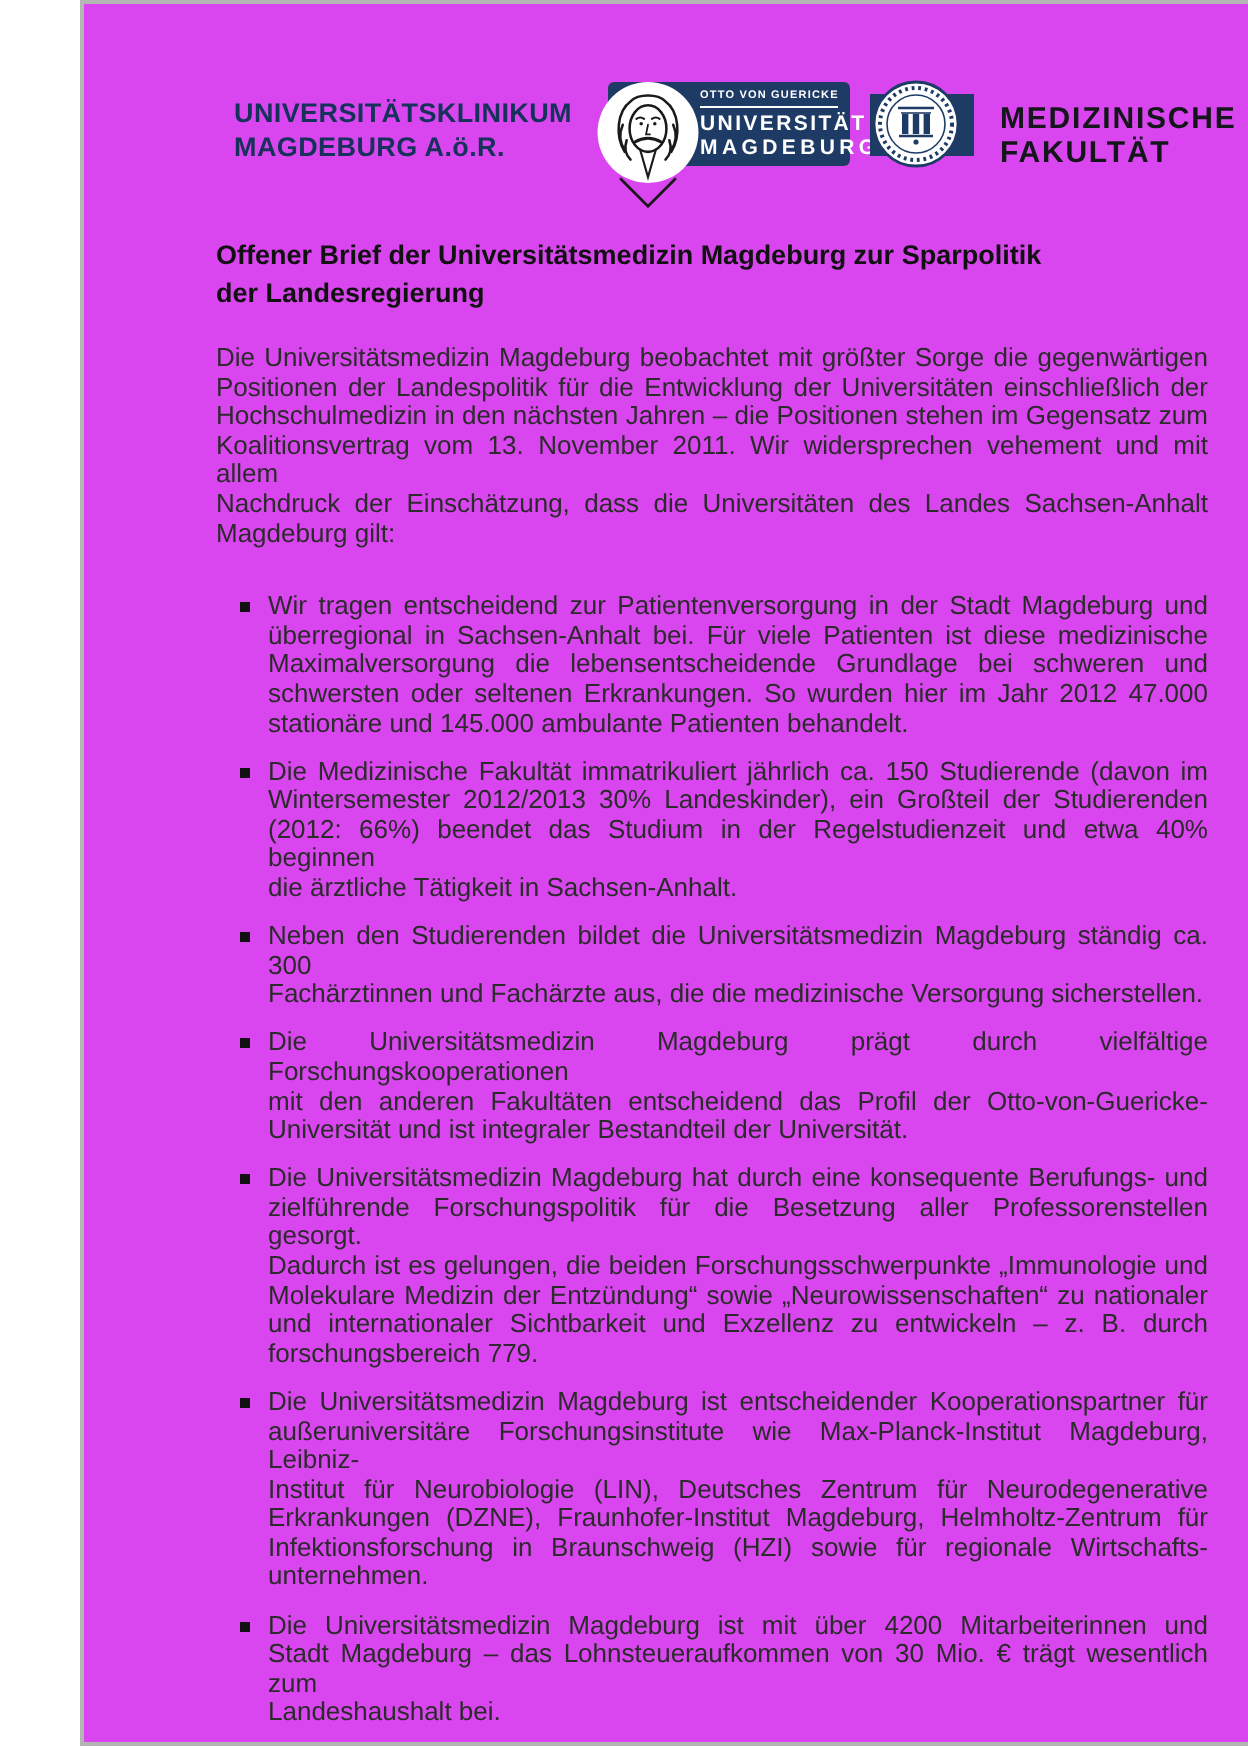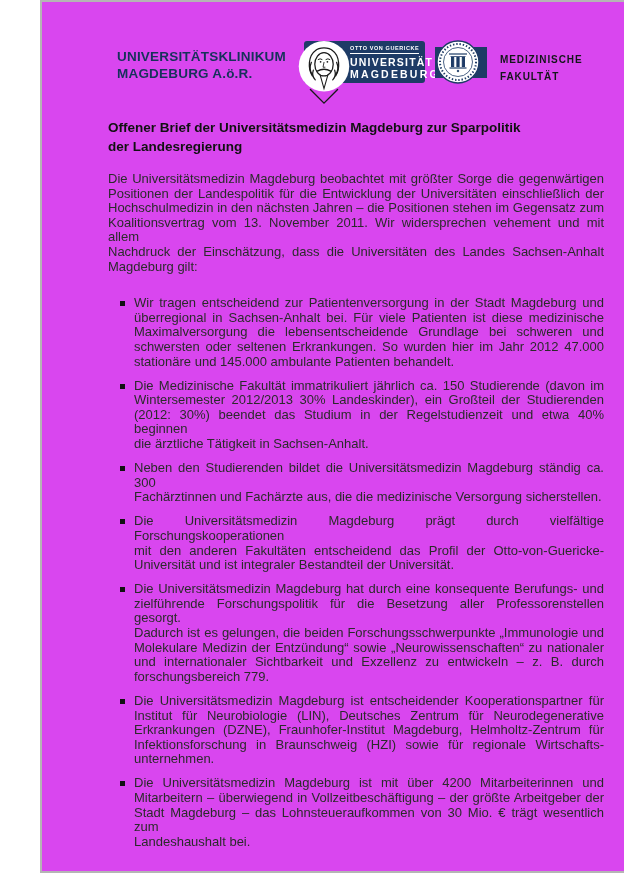--- a/index.html
+++ b/index.html
@@ -27,21 +27,21 @@
     font-size:5.5px;font-weight:bold;letter-spacing:.6px;white-space:nowrap;
     border-bottom:.5px solid #fff;padding-bottom:2px;margin-bottom:2px;
   }
   .ovgu-name1{font-size:10.5px;font-weight:bold;letter-spacing:1.2px;line-height:12px;white-space:nowrap;text-align:center;}
   .ovgu-name2{font-size:10.5px;font-weight:bold;letter-spacing:2.2px;line-height:12px;white-space:nowrap;}
   .portrait{position:absolute;left:256px;top:39px;width:52px;height:66px;}
   .seal-bar{position:absolute;left:393px;top:45px;width:52px;height:31px;background:#1e3b66;}
   .seal{position:absolute;left:394px;top:38px;width:44px;height:44px;}
   .faculty-wordmark{
     position:absolute;left:458px;top:49px;
-    font-size:10px;font-weight:bold;line-height:17px;
+    font-size:15px;font-weight:bold;line-height:17px;
     letter-spacing:.9px;color:#14161b;white-space:nowrap;
   }
   
   .content{position:absolute;left:66px;top:116px;width:496px;color:#2b2b2b;}
   .doc-title{
     font-size:13.5px;font-weight:bold;line-height:19px;color:#111;
     margin:0 0 16px 0;
   }
   .doc-title .tline{text-align:left;text-align-last:left;}
   .body-text{font-size:13px;line-height:14.6px;}
@@ -133,21 +133,21 @@
             <div class="tline">Maximalversorgung die lebensentscheidende Grundlage bei schweren und</div>
             <div class="tline">schwersten oder seltenen Erkrankungen. So wurden hier im Jahr 2012 47.000</div>
             <div class="tline tlast">stationäre und 145.000 ambulante Patienten behandelt.</div>
           </div>
       </li>
       <li>
         <span class="marker"></span>
         <div class="btext">
             <div class="tline">Die Medizinische Fakultät immatrikuliert jährlich ca. 150 Studierende (davon im</div>
             <div class="tline">Wintersemester 2012/2013 30% Landeskinder), ein Großteil der Studierenden</div>
-            <div class="tline">(2012: 30%) beendet das Studium in der Regelstudienzeit und etwa 40% beginnen</div>
+            <div class="tline">(2012: 66%) beendet das Studium in der Regelstudienzeit und etwa 40% beginnen</div>
             <div class="tline tlast">die ärztliche Tätigkeit in Sachsen-Anhalt.</div>
           </div>
       </li>
       <li>
         <span class="marker"></span>
         <div class="btext">
             <div class="tline">Neben den Studierenden bildet die Universitätsmedizin Magdeburg ständig ca. 300</div>
             <div class="tline tlast">Fachärztinnen und Fachärzte aus, die die medizinische Versorgung sicherstellen.</div>
           </div>
       </li>
@@ -167,30 +167,30 @@
             <div class="tline">Dadurch ist es gelungen, die beiden Forschungsschwerpunkte „Immunologie und</div>
             <div class="tline">Molekulare Medizin der Entzündung“ sowie „Neurowissenschaften“ zu nationaler</div>
             <div class="tline">und internationaler Sichtbarkeit und Exzellenz zu entwickeln – z. B. durch</div>
             <div class="tline tlast">forschungsbereich 779.</div>
           </div>
       </li>
       <li>
         <span class="marker"></span>
         <div class="btext">
             <div class="tline">Die Universitätsmedizin Magdeburg ist entscheidender Kooperationspartner für</div>
+            <div class="tline">außeruniversitäre Forschungsinstitute wie Max-Planck-Institut Magdeburg, Leibniz-</div>
             <div class="tline">Institut für Neurobiologie (LIN), Deutsches Zentrum für Neurodegenerative</div>
             <div class="tline">Erkrankungen (DZNE), Fraunhofer-Institut Magdeburg, Helmholtz-Zentrum für</div>
             <div class="tline">Infektionsforschung in Braunschweig (HZI) sowie für regionale Wirtschafts-</div>
             <div class="tline tlast">unternehmen.</div>
           </div>
       </li>
       <li>
         <span class="marker"></span>
         <div class="btext">
             <div class="tline">Die Universitätsmedizin Magdeburg ist mit über 4200 Mitarbeiterinnen und</div>
-            <div class="tline">Mitarbeitern – überwiegend in Vollzeitbeschäftigung – der größte Arbeitgeber der</div>
             <div class="tline">Stadt Magdeburg – das Lohnsteueraufkommen von 30 Mio. € trägt wesentlich zum</div>
             <div class="tline tlast">Landeshaushalt bei.</div>
           </div>
       </li>
     </ul>
   </div>
 </div>
 
 </body></html>

